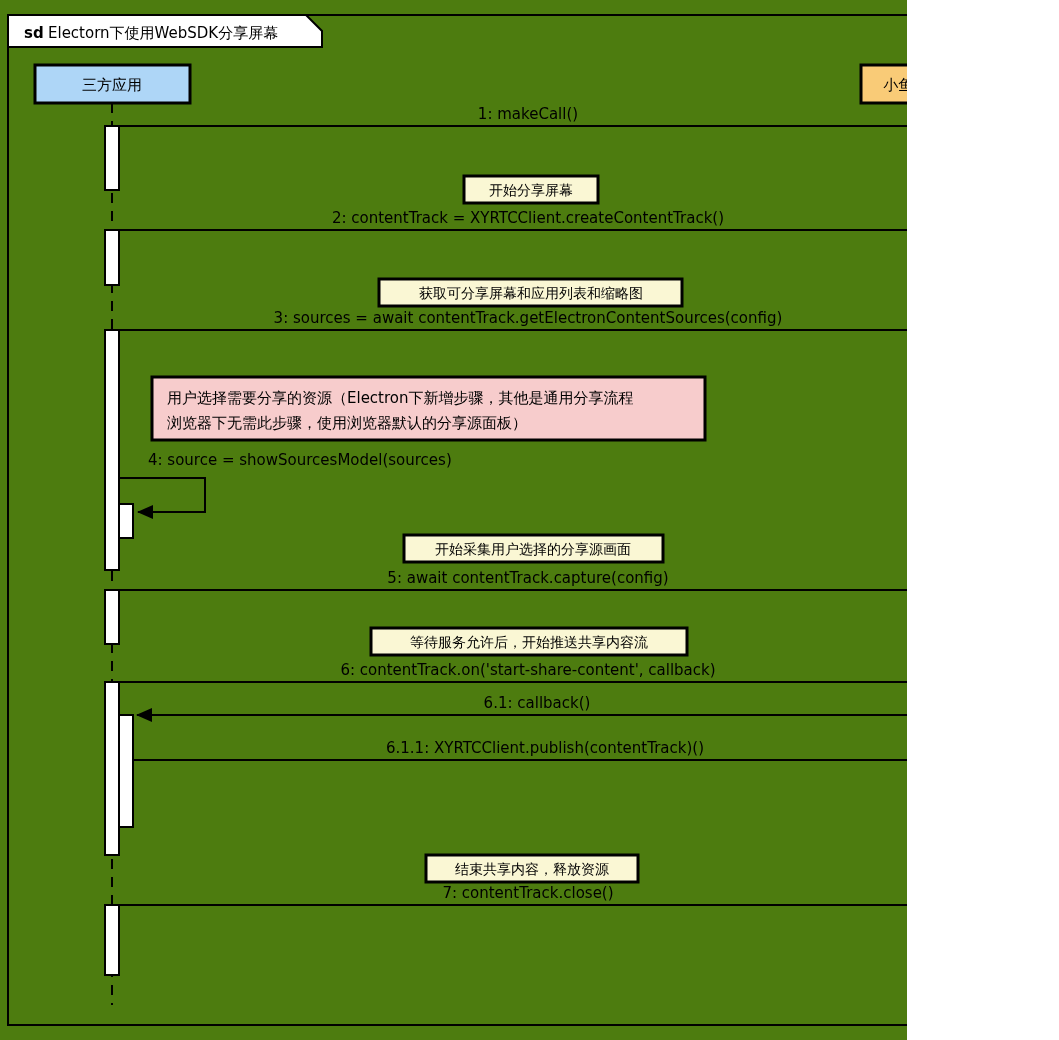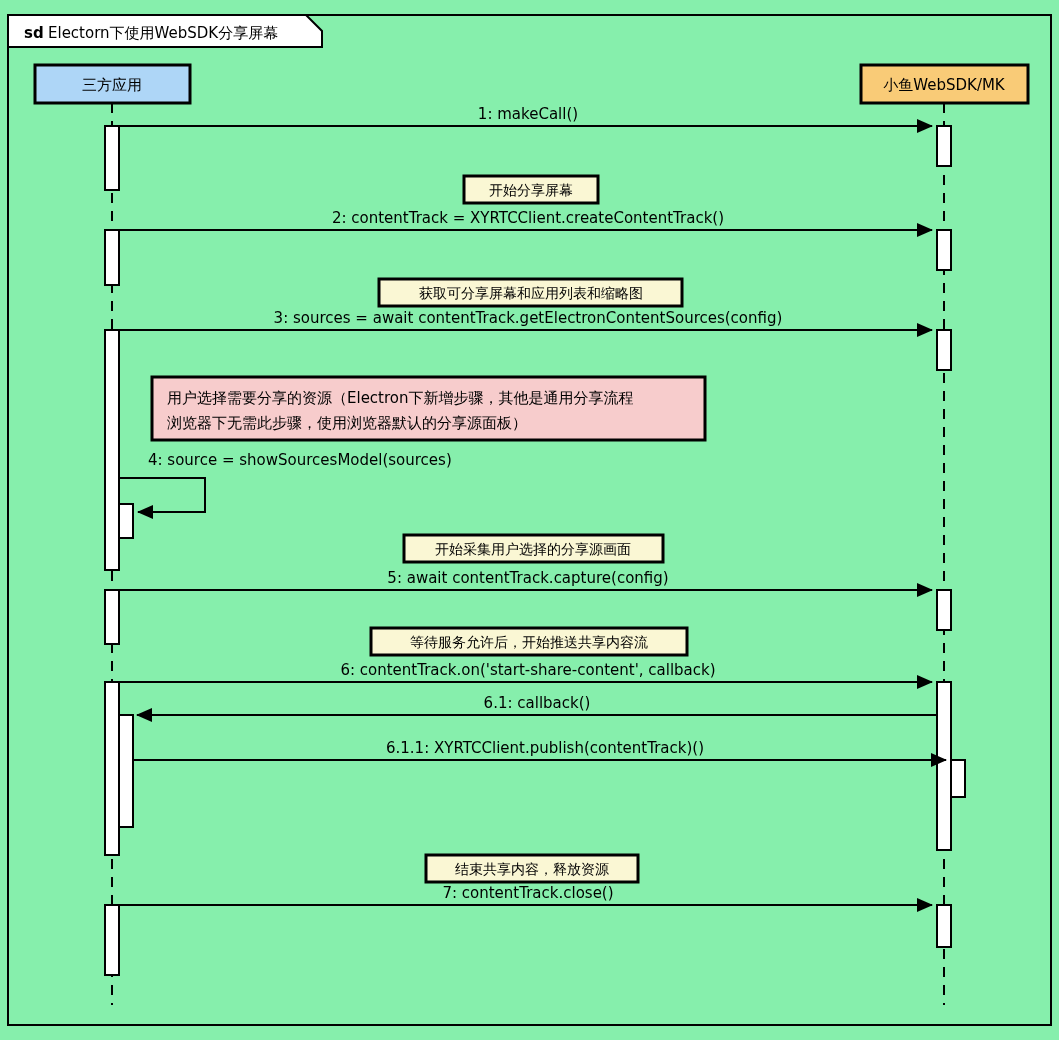--- a/index.html
+++ b/index.html
@@ -6,23 +6,23 @@
   html, body {
     margin: 0;
     padding: 0;
     background: #ffffff;
   }
   body {
     font-family: "DejaVu Sans", "Liberation Sans", sans-serif;
   }
   #diagram-root {
     position: relative;
-    width: 1059px;
+    width: 907px;
     height: 1040px;
-    background: #86efac;
+    background: #4d7c0f;
     overflow: hidden;
   }
   svg.diagram-canvas {
     position: absolute;
     left: 0;
     top: 0;
     width: 1059px;
     height: 1040px;
   }
   

